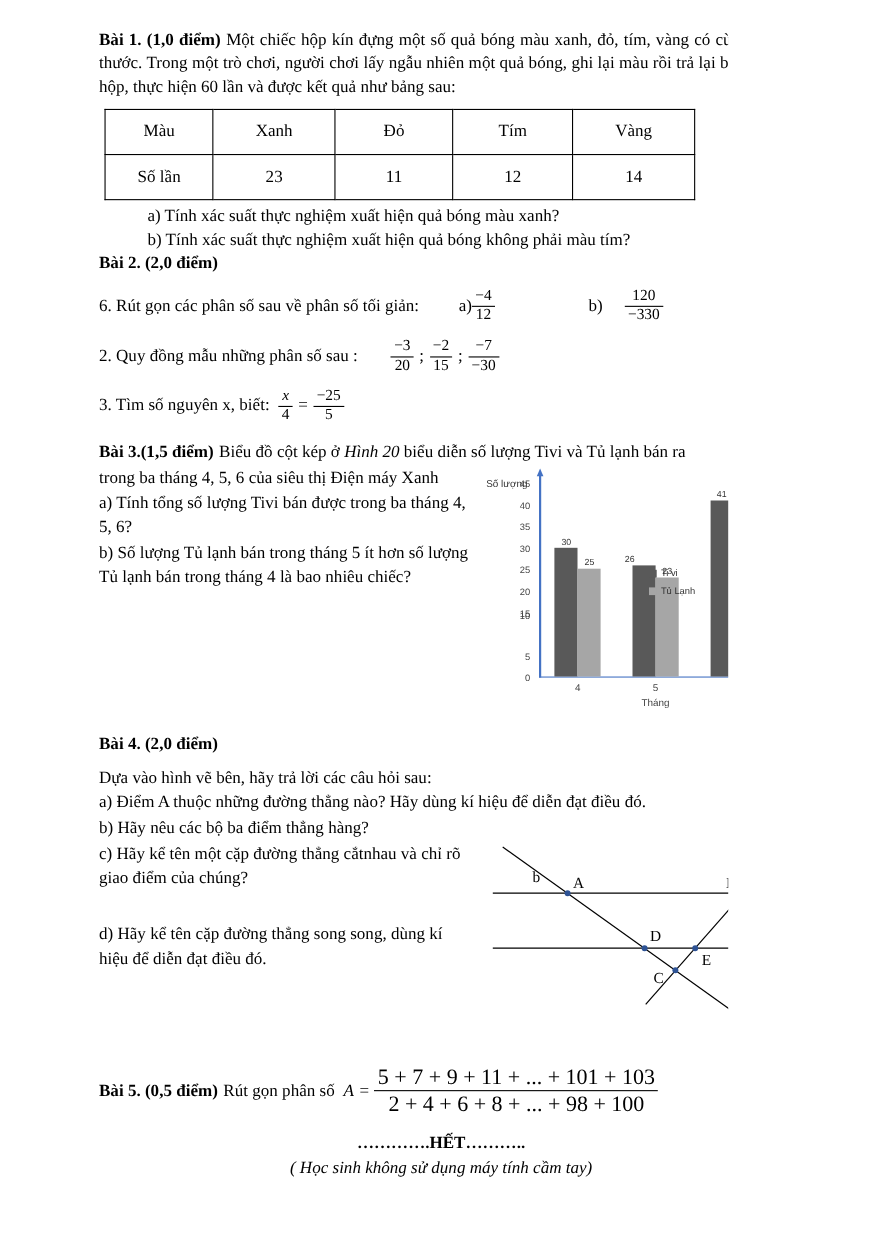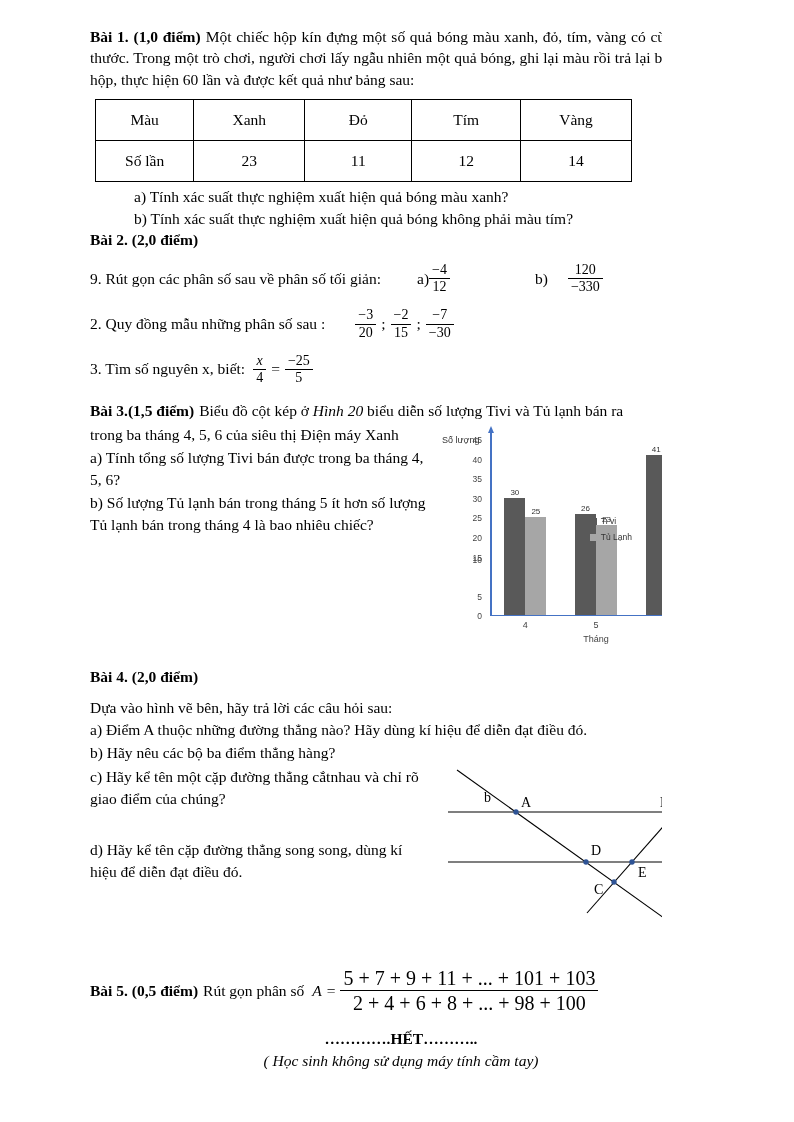--- a/index.html
+++ b/index.html
@@ -116,21 +116,21 @@
       </table>
 
     <p class="para indent">a) Tính xác suất thực nghiệm xuất hiện quả bóng màu xanh?</p>
     <p class="para indent">b) Tính xác suất thực nghiệm xuất hiện quả bóng không phải màu tím?</p>
   </section>
 
   <section>
     <p class="heading">Bài 2. (2,0 điểm)</p>
 
     <div class="b2-row">
-      <span>9. Rút gọn các phân số sau về phân số tối giản:</span>
+      <span>6. Rút gọn các phân số sau về phân số tối giản:</span>
       <span class="m36">a)</span>
       <span class="frac">
         <span class="num">−4</span>
         <span class="den">12</span>
       </span>
       <span class="m85">b)</span>
       <span class="frac m5">
         <span class="num">120</span>
         <span class="den">−330</span>
       </span>
@@ -195,21 +195,21 @@
         <div class="chart-plot" id="chart-plot">
           <div class="yaxis-line"></div>
           <div class="xaxis-line"></div>
           <div class="yarrow"></div>
           <div class="xarrow"></div>
         <div class="bar" style="left: 14.3333px; width: 21px; height: 117.333px; background: rgb(89, 89, 89);"></div>
             <div class="bar-label" style="left: 9.33333px; width: 31px; bottom: 119.333px;">30</div>
             <div class="bar" style="left: 35.3333px; width: 21px; height: 97.7778px; background: rgb(166, 166, 166);"></div>
             <div class="bar-label" style="left: 30.3333px; width: 31px; bottom: 99.7778px;">25</div>
             <div class="bar" style="left: 85px; width: 21px; height: 101.689px; background: rgb(89, 89, 89);"></div>
-            <div class="bar-label" style="left: 80px; width: 31px; bottom: 103.689px;">26</div>
+            <div class="bar-label" style="left: 67px; width: 31px; bottom: 103.689px;">26</div>
             <div class="bar" style="left: 106px; width: 21px; height: 89.9556px; background: rgb(166, 166, 166);"></div>
             <div class="bar-label" style="left: 101px; width: 31px; bottom: 91.9556px;">23</div>
             <div class="bar" style="left: 155.667px; width: 21px; height: 160.356px; background: rgb(89, 89, 89);"></div>
             <div class="bar-label" style="left: 150.667px; width: 31px; bottom: 162.356px;">41</div>
             <div class="bar" style="left: 176.667px; width: 21px; height: 105.6px; background: rgb(166, 166, 166);"></div>
             <div class="bar-label" style="left: 171.667px; width: 31px; bottom: 107.6px;">27</div>
           </div>
         <div class="chart-xcats" id="chart-xcats">
             <div class="xcat" style="left: 15.3333px;">4</div>
             <div class="xcat" style="left: 86px;">5</div>

